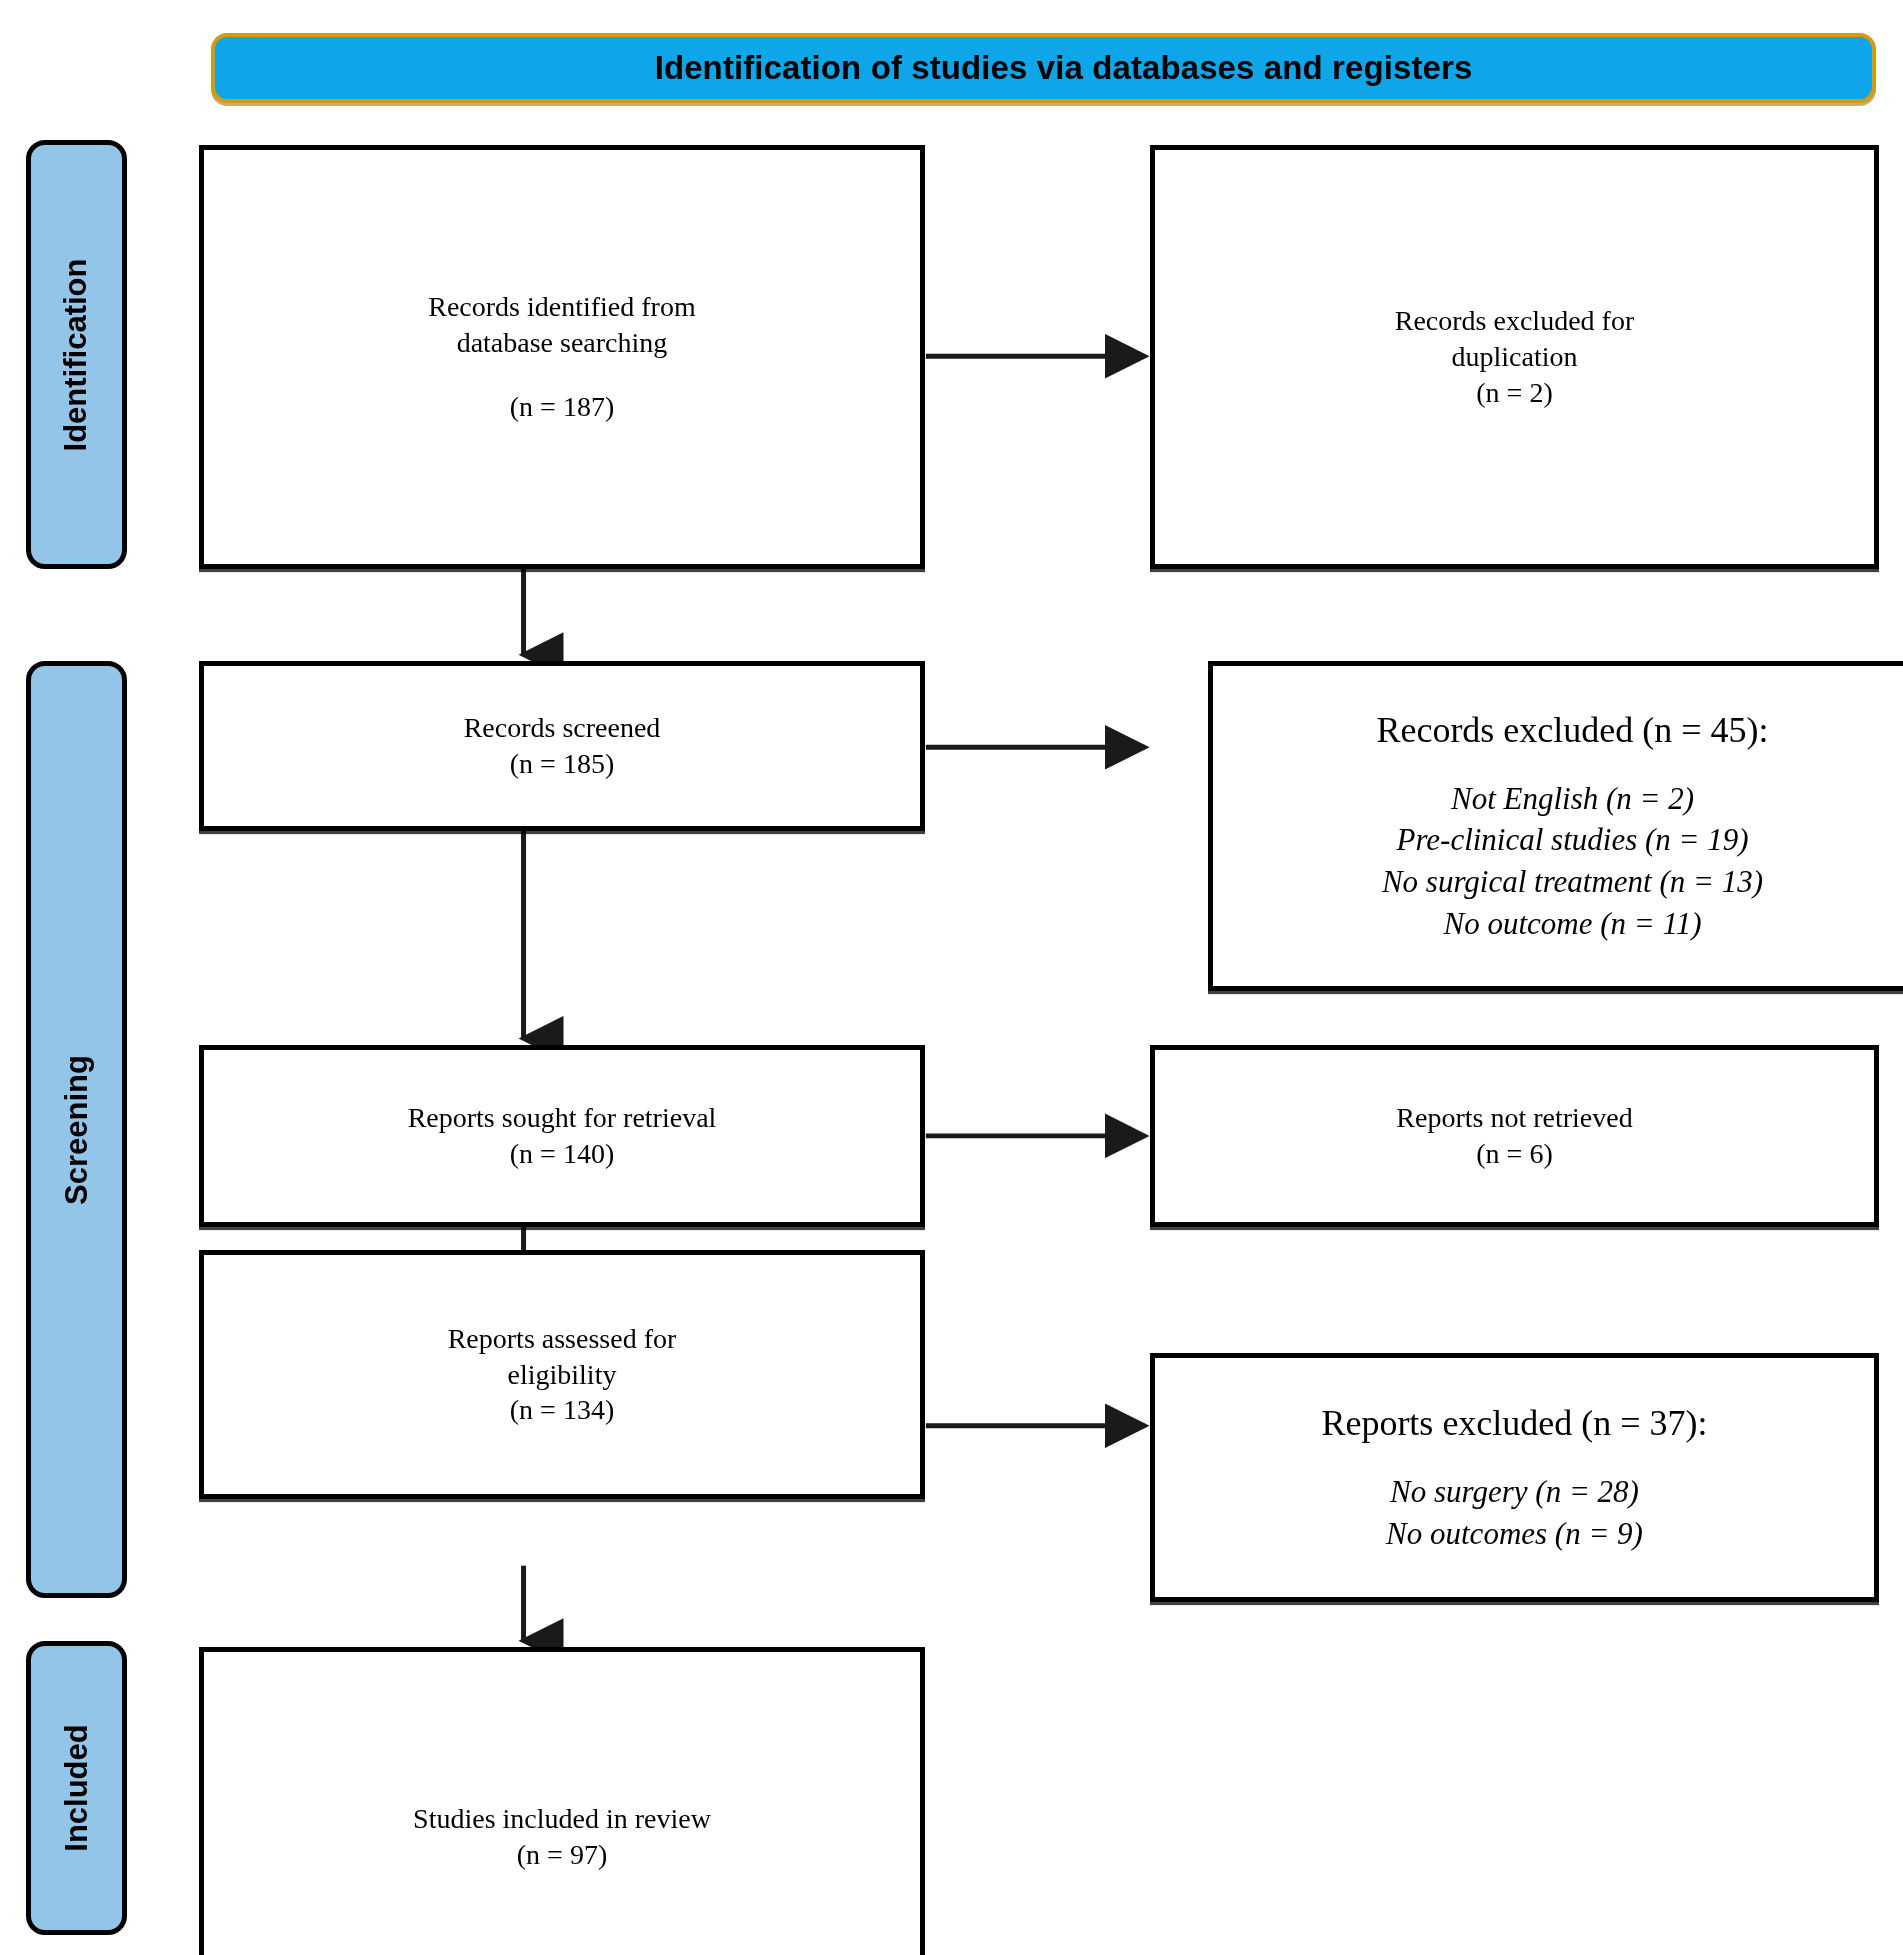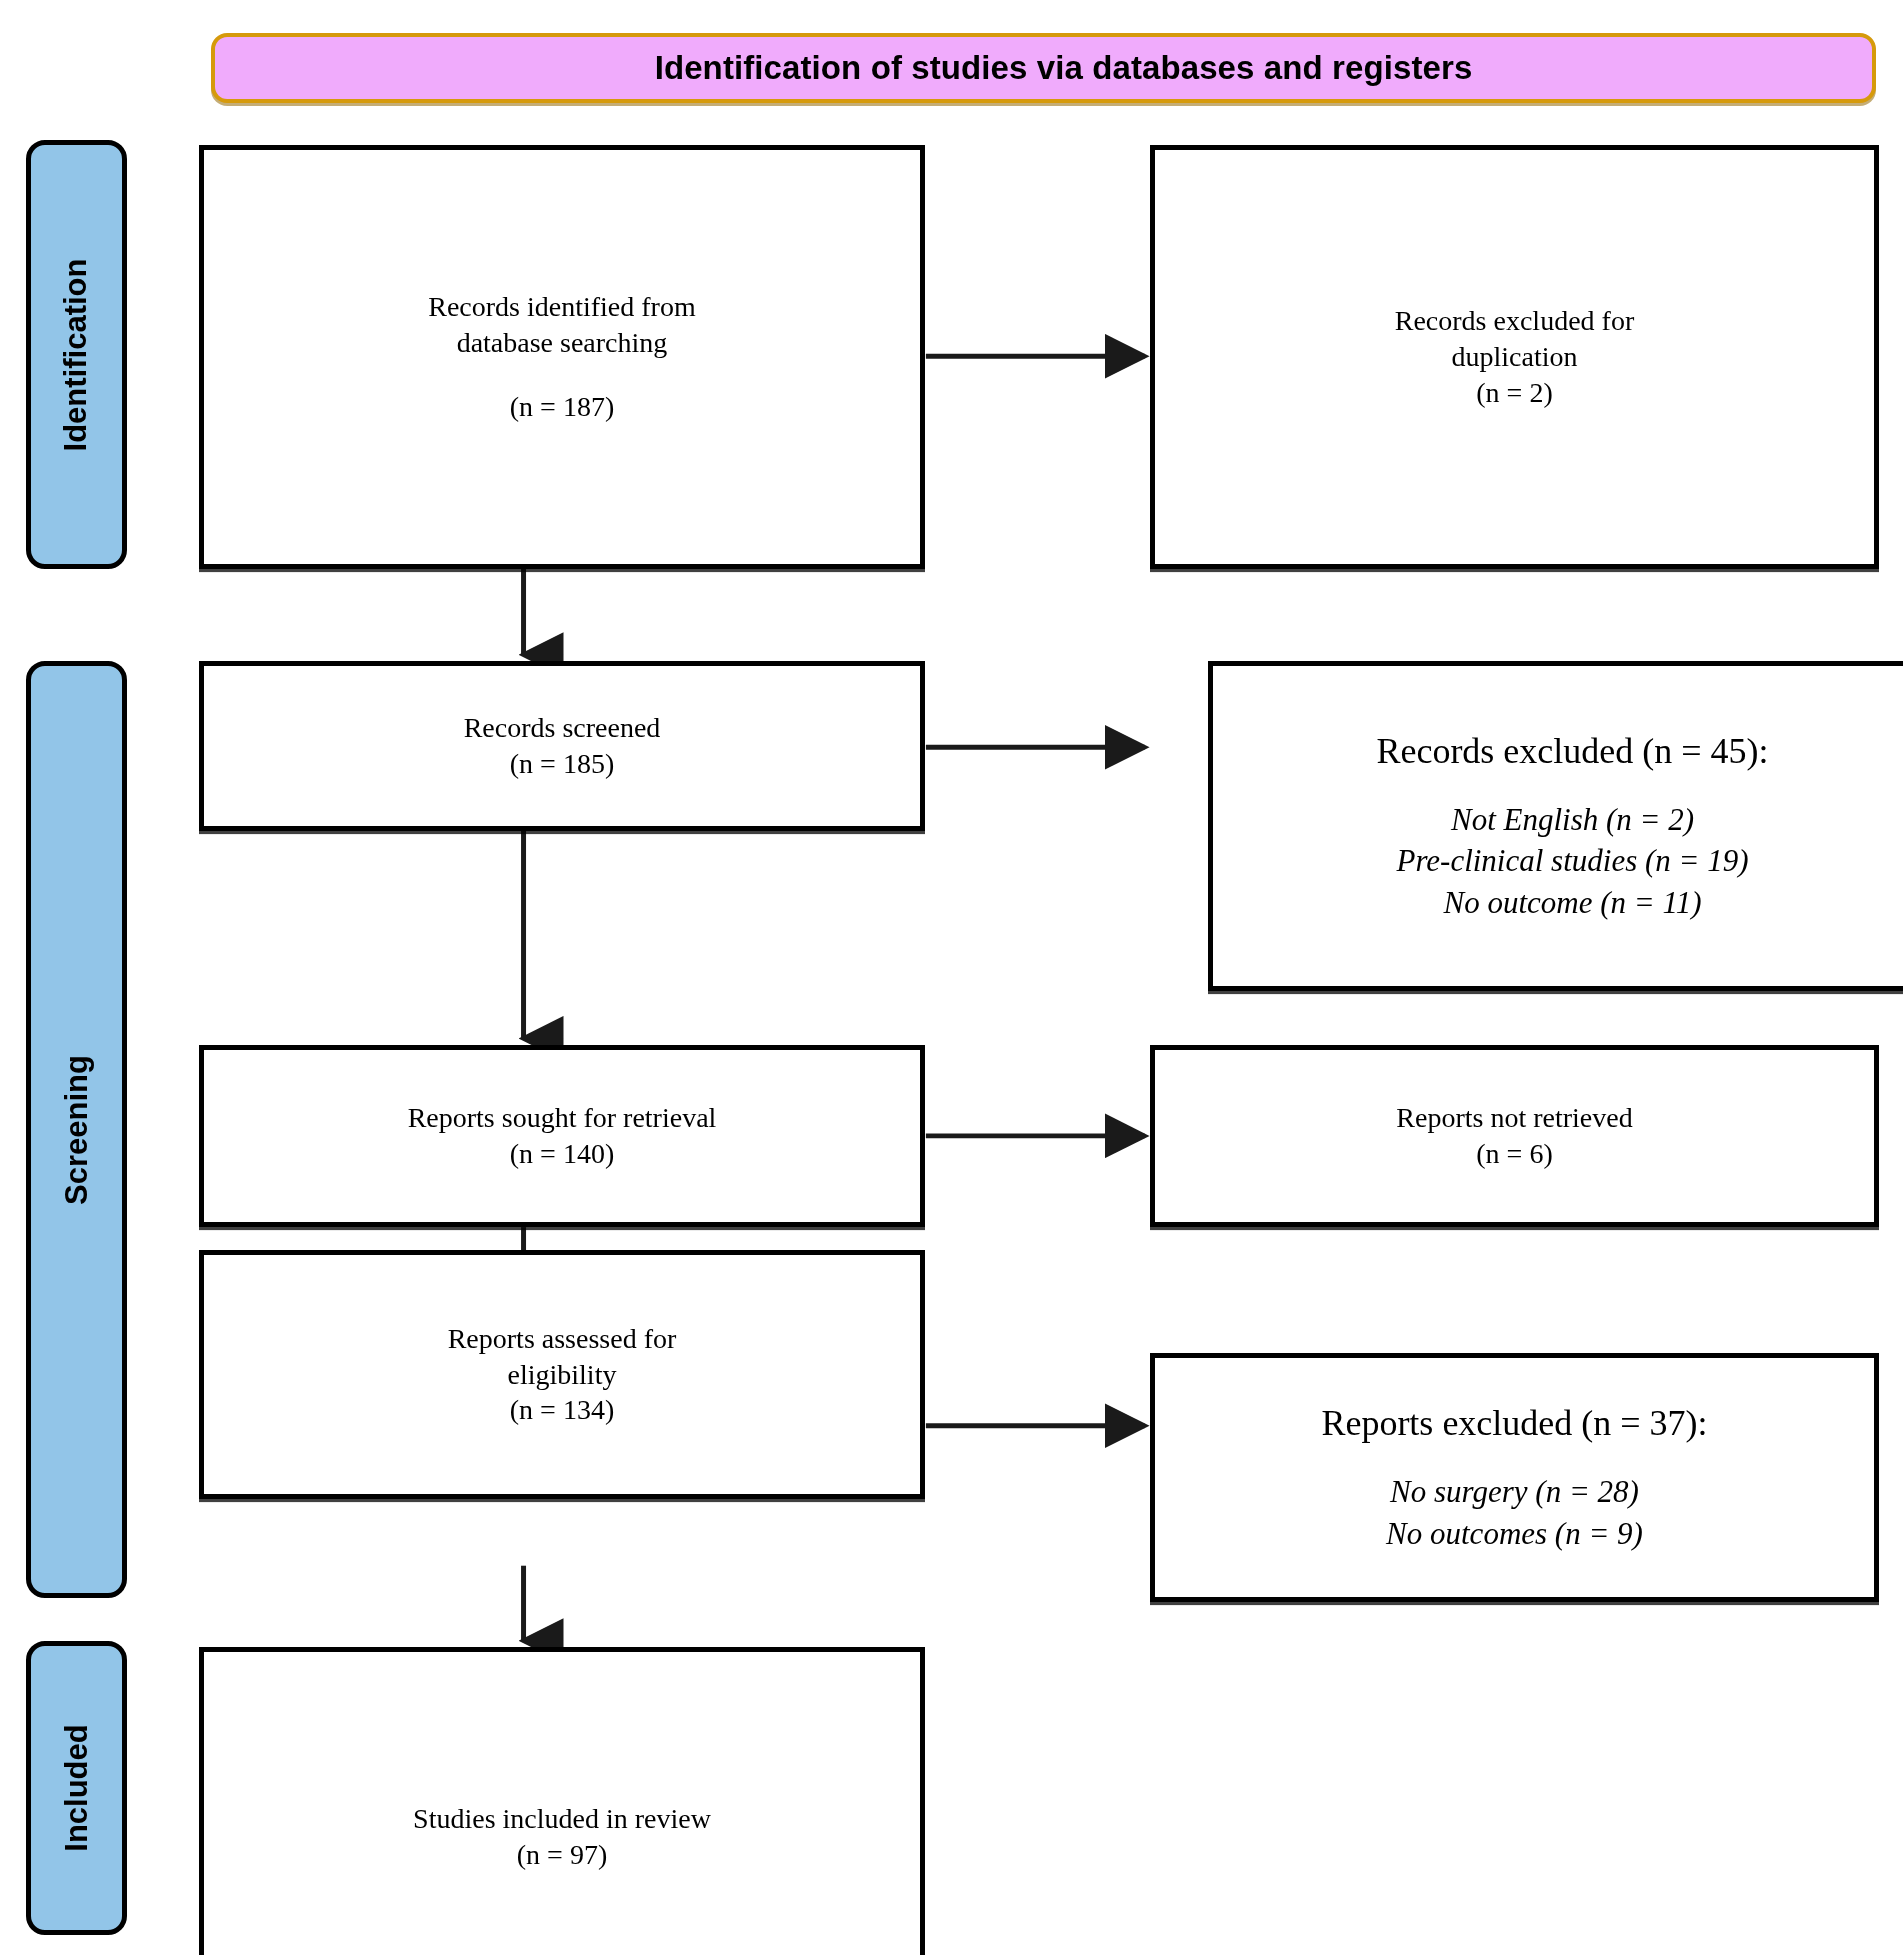--- a/index.html
+++ b/index.html
@@ -23,21 +23,21 @@
     height: 1955px;
   }
 
   
   .header-banner {
     position: absolute;
     left: 211px;
     top: 32.5px;
     width: 1665px;
     height: 70px;
-    background: #f0abfc;
+    background: #0ea5e9;
     border: 4.4px solid #D69A0C;
     border-radius: 16.2px;
     box-sizing: border-box;
     display: flex;
     align-items: center;
     justify-content: center;
     box-shadow: 0 3.1px 0 rgba(150,105,6,0.55);
     padding-left: 40px;
   }
   .header-banner .header-title {
@@ -197,20 +197,21 @@
   <div class="flow-box" id="box-screened">
     <span class="line">Records screened</span>
     <span class="line">(n = 185)</span>
   </div>
 
   <div class="flow-box" id="box-records-excluded">
     <span class="heading">Records excluded (n = 45):</span>
     <div class="reason-list">
       <span class="reason">Not English (n = 2)</span>
       <span class="reason">Pre-clinical studies (n = 19)</span>
+      <span class="reason">No surgical treatment (n = 13)</span>
       <span class="reason">No outcome (n = 11)</span>
     </div>
   </div>
 
   <div class="flow-box" id="box-sought">
     <span class="line">Reports sought for retrieval</span>
     <span class="line">(n = 140)</span>
   </div>
 
   <div class="flow-box" id="box-not-retrieved">

